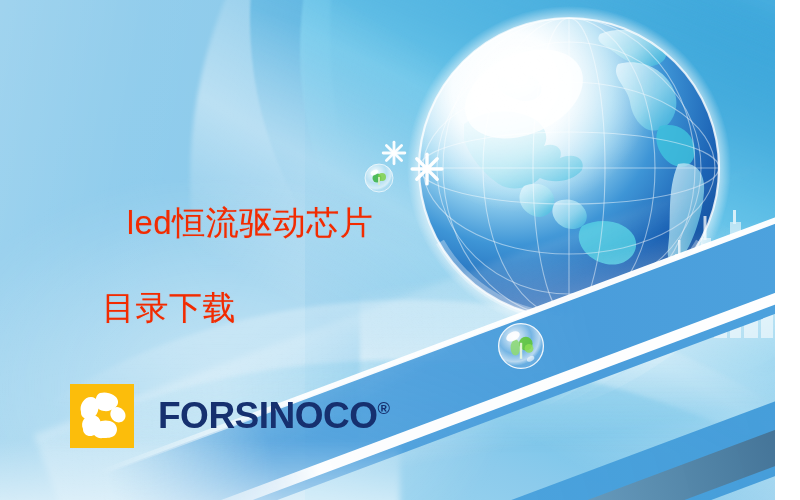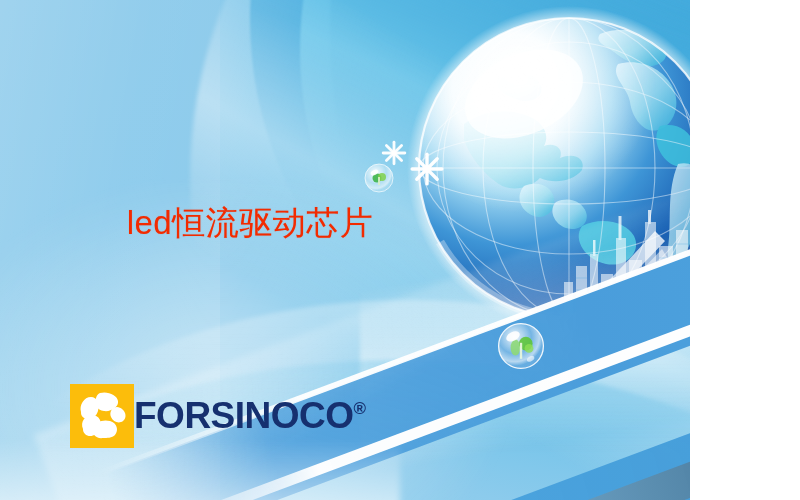--- a/index.html
+++ b/index.html
@@ -6,21 +6,21 @@
     margin: 0;
     padding: 0;
     background: #ffffff;
   }
   body {
     font-family: "Liberation Sans", sans-serif;
   }
 
   #banner {
     position: relative;
-    width: 690px;
+    width: 775px;
     height: 500px;
     overflow: hidden;
     background: linear-gradient(160deg, #8ecbeb 0%, #8ccbec 35%, #a8d8f0 70%, #c3e3f6 100%);
   }
 
   
   .art {
     position: absolute;
     pointer-events: none;
   }
@@ -196,21 +196,21 @@
     align-items: center;
   }
   #logo-mark {
     width: 64px;
     height: 64px;
     background: #fcbd0b;
     flex: 0 0 auto;
     position: relative;
   }
   #logo-text {
-    margin-left: 0;
+    margin-left: 24px;
     display: flex;
     flex-direction: column;
     justify-content: center;
   }
   #logo-wordmark {
     font-size: 37px;
     font-weight: bold;
     color: #16306f;
     letter-spacing: -0.5px;
     line-height: 0.98;
@@ -423,20 +423,21 @@
     <ellipse cx="23" cy="32" rx="6" ry="10" fill="#8fd97a" opacity="0.92"></ellipse>
     <circle cx="36" cy="27" r="8.5" fill="#5ec636" opacity="0.88"></circle>
     <circle cx="40" cy="33" r="5.5" fill="#8ede55" opacity="0.8"></circle>
     <rect x="28.5" y="26" width="3" height="20" fill="#e8f7dd" opacity="0.92"></rect>
     <ellipse cx="20" cy="18" rx="9" ry="5.5" fill="rgba(255,255,255,0.9)" transform="rotate(-28 20 18)"></ellipse>
     <ellipse cx="42" cy="46" rx="5" ry="3" fill="rgba(255,255,255,0.6)" transform="rotate(-28 42 46)"></ellipse>
   </svg>
 
   <div id="headline">
     <span>led恒流驱动芯片</span>
+    <span class="ln2">目录下载</span>
   </div>
 
   <div id="logo">
     <div id="logo-mark">
       <svg viewBox="0 0 64 64" width="64" height="64">
         <g fill="#ffffff">
           <path d="M30 9 C38 7 47 11 48 17 C49 23 41 28 34 27 C27 26 23 20 26 14 C27 11 28 10 30 9 Z"></path>
           <path d="M11 28 C9 21 14 13 21 13 C27 13 30 20 28 27 C26 34 19 37 14 34 C11 32 11 30 11 28 Z"></path>
           <path d="M13 45 C10 38 15 31 22 31 C29 31 33 38 30 45 C27 52 19 54 15 50 C13 48 13 46 13 45 Z"></path>
           <path d="M33 54 C26 55 21 50 23 44 C25 38 33 35 40 37 C47 39 49 46 45 51 C42 54 37 54 33 54 Z"></path>

